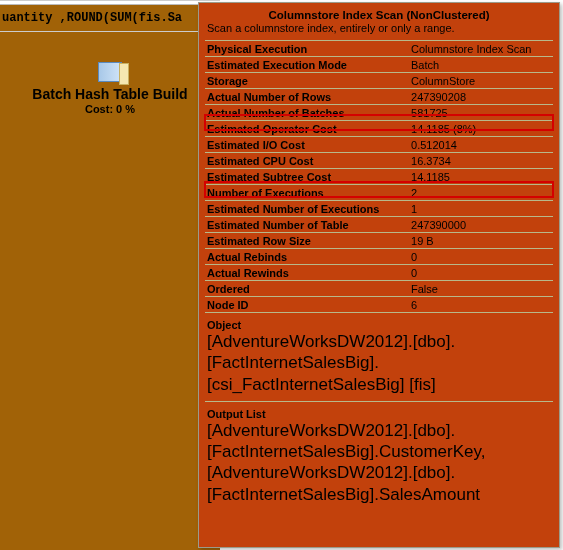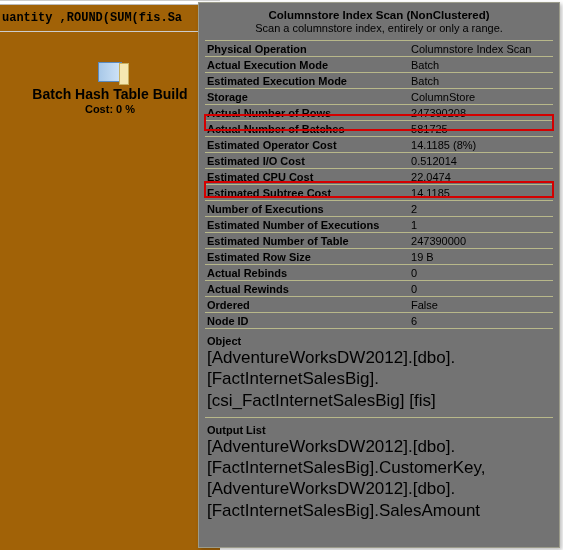--- a/index.html
+++ b/index.html
@@ -56,33 +56,33 @@
       background:#f0d080; border:1px solid #c9b060;
     }
     .op-caption { font-size:14px; color:#000; line-height:1.2; }
     .op-sub { font-family:"Courier New",monospace; font-size:11px; }
     .op-cost {font-size:11px;}
     .tooltip {
       position: absolute;
       left: 198px; top: 2px;
       width: 362px;
       height: 546px;
-      background: #737373;
+      background: #c2410c;
       border: 1px solid #9b9b8a;
       box-shadow: 2px 2px 4px rgba(0,0,0,0.25);
       color: #000;
     }
     .tt-title {
       text-align: center;
       font-weight: bold;
       font-size: 11.5px;
       padding: 6px 8px 1px 8px;
     }
     .tt-desc {
-      text-align: center;
+      text-align: left;
       font-size: 11px;
       padding: 0 8px 6px 8px;
     }
     .tt-table {
       width: calc(100% - 12px);
       margin: 0 6px;
       border-collapse: collapse;
     }
     .tt-table tr {
       border-top: 1px solid #b8b88a;
@@ -124,26 +124,22 @@
   </div>
 
 </div>
 
 <div class="tooltip">
   <div class="tt-title">Columnstore Index Scan (NonClustered)</div>
   <div class="tt-desc">Scan a columnstore index, entirely or only a range.</div>
   <table class="tt-table">
     <tbody id="tt-rows">
         <tr>
-          <td class="k bold">Physical Operation</td>
+          <td class="k bold">Physical Execution</td>
           <td class="v">Columnstore Index Scan</td>
-        </tr>
-        <tr class="hl">
-          <td class="k bold">Actual Execution Mode</td>
-          <td class="v">Batch</td>
         </tr>
         <tr>
           <td class="k bold">Estimated Execution Mode</td>
           <td class="v">Batch</td>
         </tr>
         <tr>
           <td class="k bold">Storage</td>
           <td class="v">ColumnStore</td>
         </tr>
         <tr>
@@ -157,21 +153,21 @@
         <tr>
           <td class="k bold">Estimated Operator Cost</td>
           <td class="v">14.1185 (8%)</td>
         </tr>
         <tr>
           <td class="k bold">Estimated I/O Cost</td>
           <td class="v">0.512014</td>
         </tr>
         <tr>
           <td class="k bold">Estimated CPU Cost</td>
-          <td class="v">22.0474</td>
+          <td class="v">16.3734</td>
         </tr>
         <tr>
           <td class="k bold">Estimated Subtree Cost</td>
           <td class="v">14.1185</td>
         </tr>
         <tr>
           <td class="k bold">Number of Executions</td>
           <td class="v">2</td>
         </tr>
         <tr>

